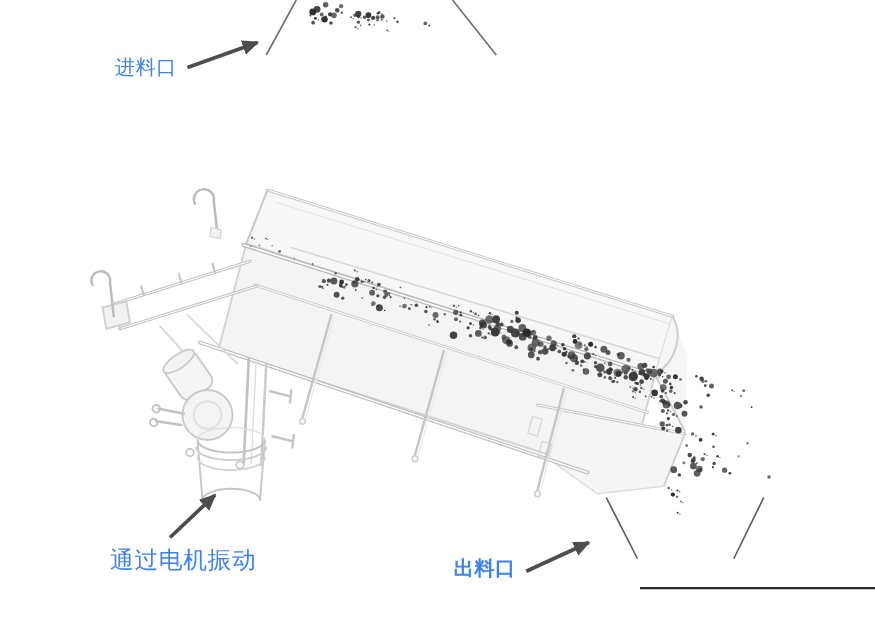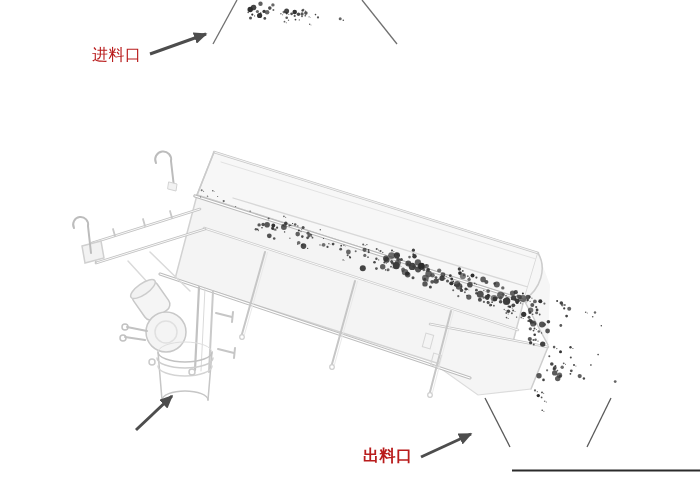--- a/index.html
+++ b/index.html
@@ -1,18 +1,18 @@
 <!DOCTYPE html>
 <html><head>
 <meta charset="utf-8">
 <style>
   html,body{margin:0;padding:0;width:700px;height:500px;background:#fff;overflow:hidden;}
   #stage{position:relative;width:700px;height:500px;font-family:"Liberation Sans",sans-serif;}
   svg{position:absolute;left:0;top:0;}
-  .lbl{position:absolute;color:#b91c1c;letter-spacing:0.5px;line-height:1;font-size:16px;}
+  .lbl{position:absolute;color:#3b82f6;letter-spacing:0.5px;line-height:1;font-size:16px;}
 </style>
 </head>
 <body>
 
 <div id="stage">
   <svg width="700" height="500" viewBox="0 0 700 500">
     <defs>
       <marker id="ah" markerWidth="5" markerHeight="4" refX="4" refY="2" orient="auto" markerUnits="strokeWidth">
         <path d="M0,0 L4.5,2 L0,4 Z" fill="#4d4d4d"></path>
       </marker>
@@ -567,14 +567,15 @@
         <circle cx="585.7" cy="312.2" r="0.8" fill="#2b2b2b" fill-opacity="0.77"></circle>
         <circle cx="587.3" cy="313.1" r="0.5" fill="#4d4d4d" fill-opacity="0.85"></circle>
         <circle cx="590.9" cy="365.0" r="0.9" fill="#4d4d4d" fill-opacity="0.79"></circle>
         <circle cx="615.2" cy="381.6" r="1.4" fill="#3a3a3a" fill-opacity="0.78"></circle>
         <circle cx="592.7" cy="316.8" r="0.8" fill="#4d4d4d" fill-opacity="0.94"></circle>
         <circle cx="598.1" cy="354.6" r="0.8" fill="#3a3a3a" fill-opacity="0.99"></circle>
       </g>
   </svg>
 
   <div class="lbl" style="left:92px;top:47px;">进料口</div>
+  <div class="lbl" style="left:88px;top:439px;font-size:19px;">通过电机振动</div>
   <div class="lbl" style="left:363px;top:448px;font-weight:bold;">出料口</div>
 </div>
 
 </body></html>

